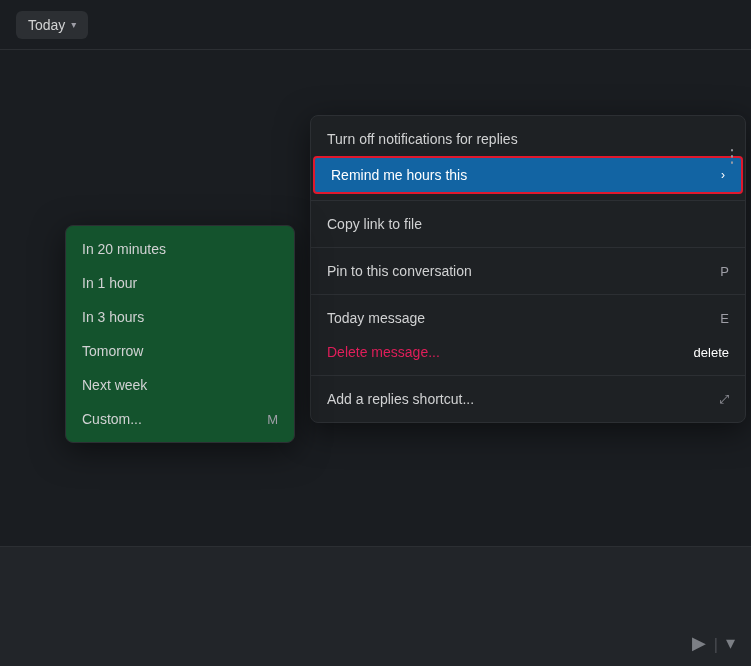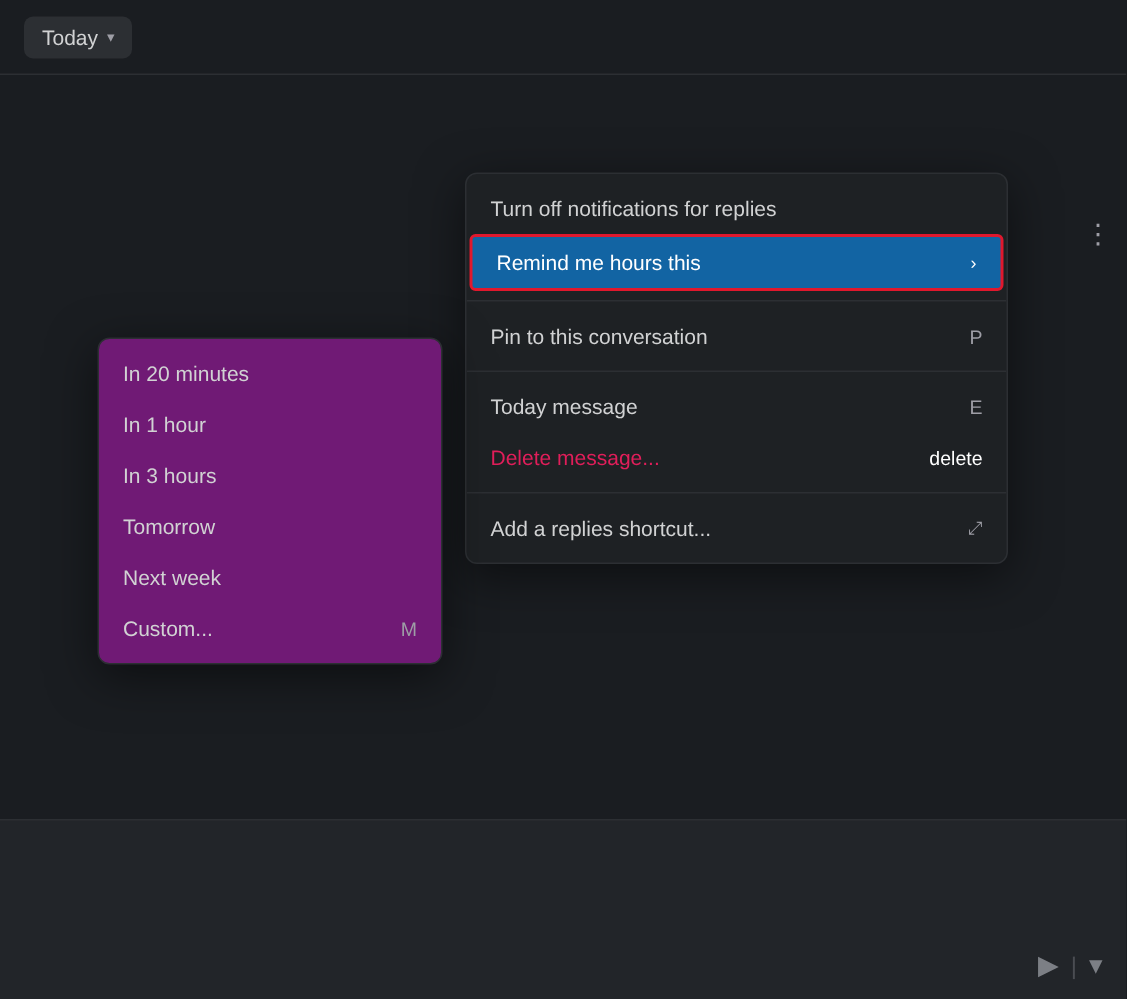--- a/index.html
+++ b/index.html
@@ -84,21 +84,21 @@
     .divider-btn {
       color: #4a4d52;
       font-size: 16px;
     }
 
     
     .context-menu {
       position: absolute;
       top: 65px;
       left: 310px;
-      width: 362px;
+      width: 436px;
       background-color: #1e2124;
       border-radius: 8px;
       box-shadow: 0 8px 32px rgba(0,0,0,0.5);
       border: 1px solid #2c2f33;
       z-index: 100;
       overflow: hidden;
     }
 
     .menu-section {
       padding: 6px 0;
@@ -159,21 +159,21 @@
       cursor: pointer;
       z-index: 101;
     }
 
     
     .submenu {
       position: absolute;
       top: 175px;
       left: 65px;
       width: 230px;
-      background-color: #701a75;
+      background-color: #14532d;
       border-radius: 8px;
       box-shadow: 0 8px 32px rgba(0,0,0,0.5);
       border: 1px solid #2c2f33;
       z-index: 102;
       padding: 6px 0;
     }
 
     .submenu-item {
       display: flex;
       align-items: center;
@@ -213,20 +213,26 @@
       <div class="menu-item">
         <span>Turn off notifications for replies</span>
         <span class="shortcut"></span>
       </div>
       <div class="menu-item active">
         <span>Remind me hours this</span>
         <span class="chevron-right">›</span>
       </div>
     </div>
 
+    <div class="menu-section">
+      <div class="menu-item">
+        <span>Copy link to file</span>
+        <span class="shortcut"></span>
+      </div>
+    </div>
 
     <div class="menu-section">
       <div class="menu-item">
         <span>Pin to this conversation</span>
         <span class="shortcut">P</span>
       </div>
     </div>
 
     <div class="menu-section">
       <div class="menu-item">

